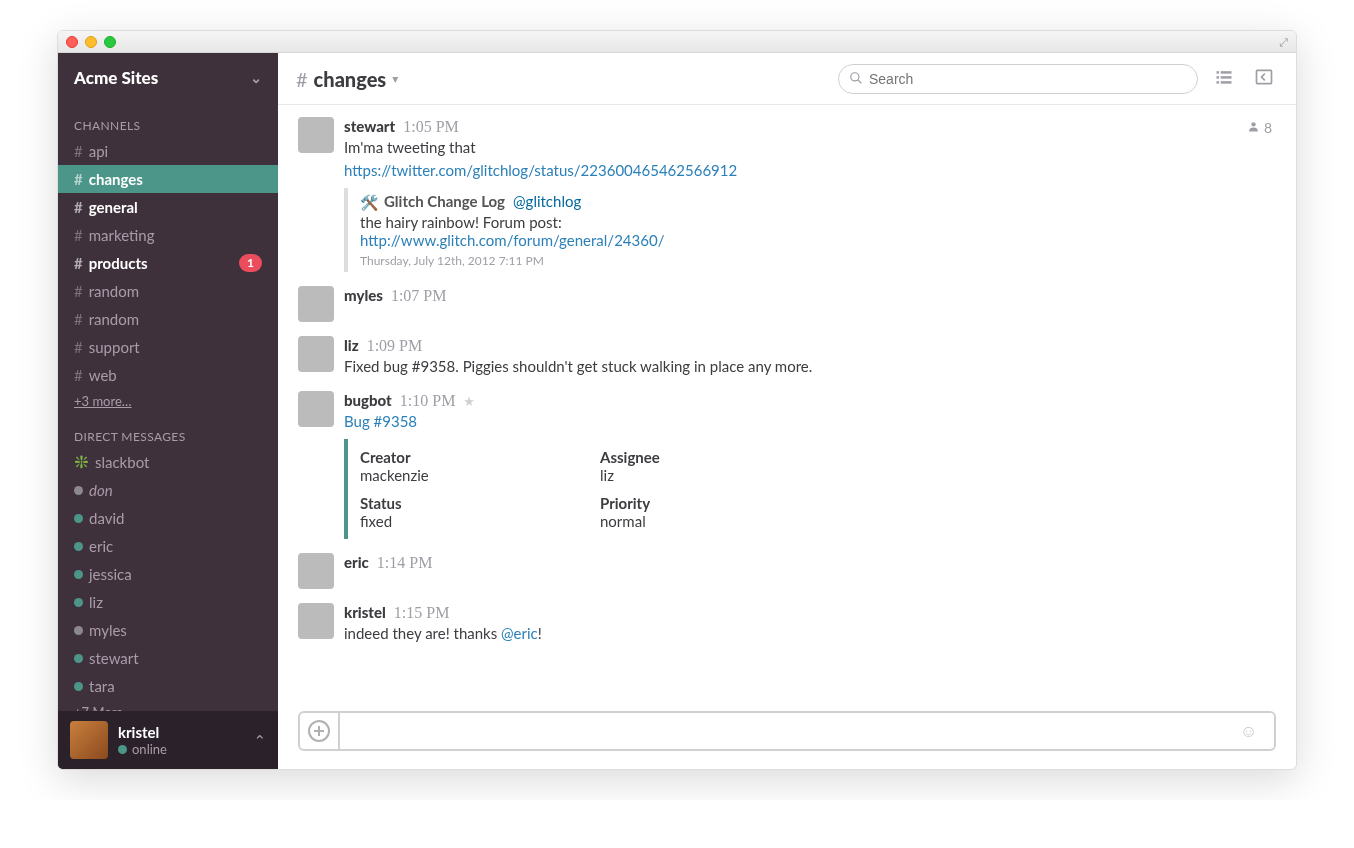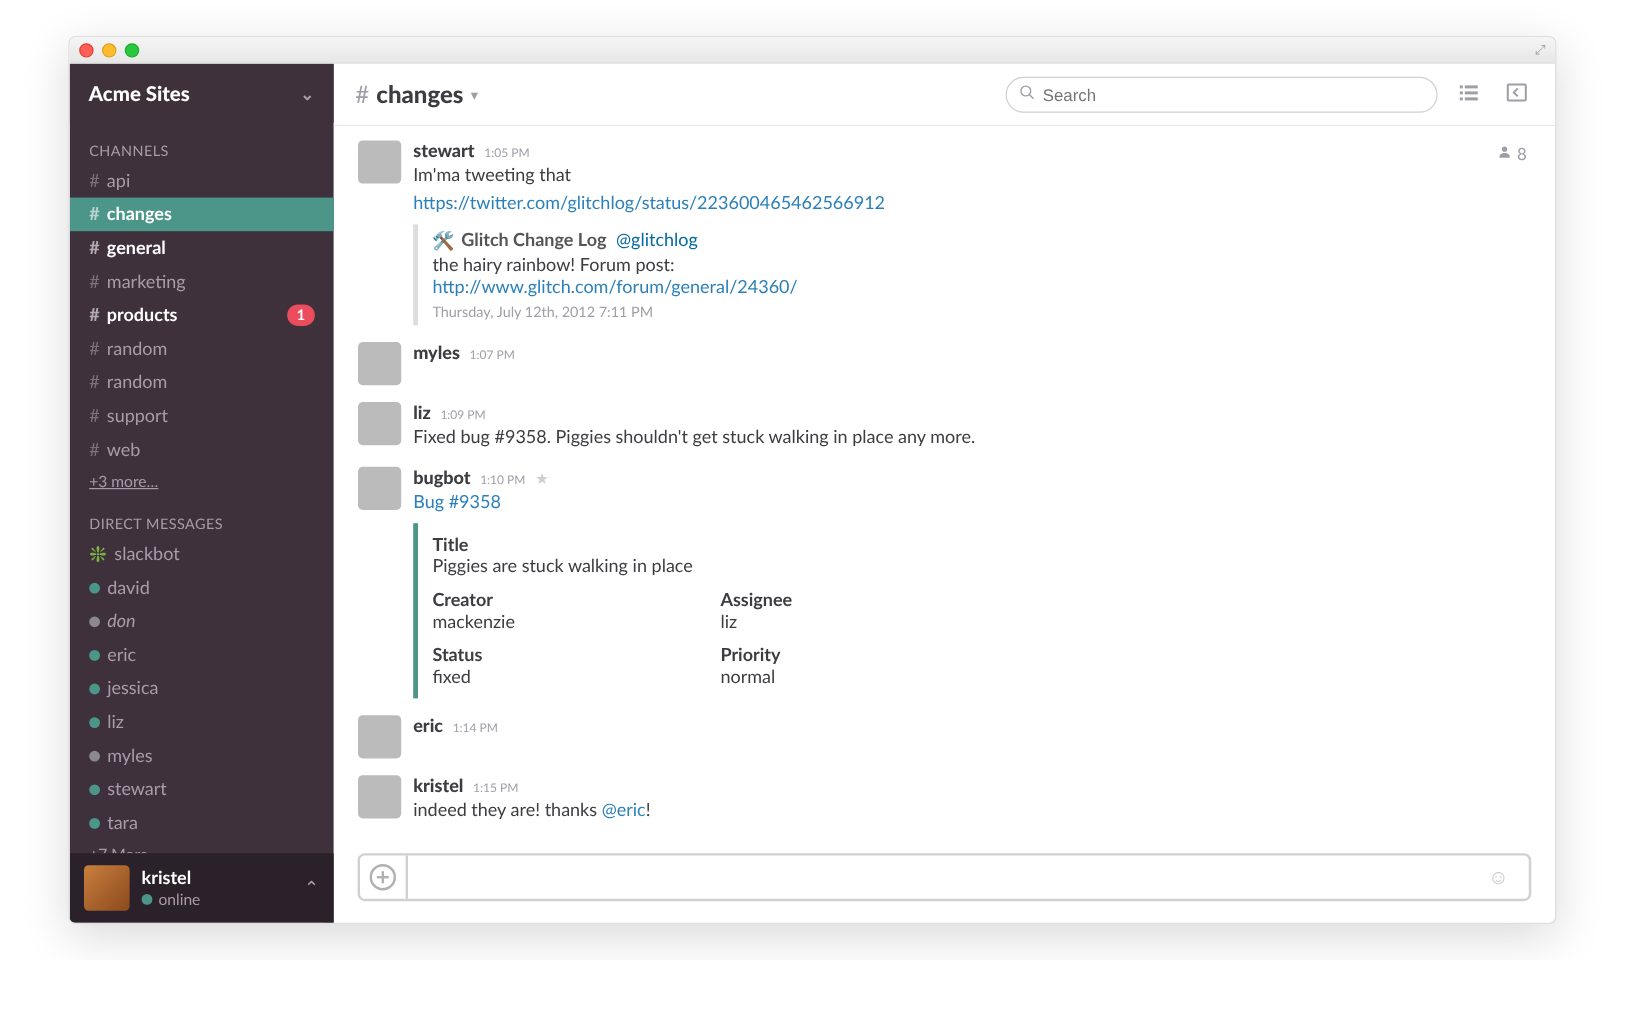--- a/index.html
+++ b/index.html
@@ -46,21 +46,21 @@
   .search input{ border:none; outline:none; flex:1; font-size:14px; background:transparent;}
   .hicon{color:#9e9ea6; font-size:18px; cursor:pointer; padding:4px;}
   .messages{ flex:1; overflow:auto; padding:8px 20px 8px 20px;}
   .meta-bar{position:relative;}
   .member-count{ position:absolute; right:4px; top:6px; color:#9e9ea6; font-size:14px; display:flex; gap:4px; align-items:center;}
   .msg{ display:flex; gap:10px; padding:4px 0 10px;}
   .msg .av{ width:36px;height:36px;border-radius:4px; background:#bbb; flex-shrink:0;}
   .msg .body{ flex:1; min-width:0;}
   .msg .hd{ display:flex; align-items:baseline; gap:8px;}
   .msg .sender{ font-weight:900; color:#3d3c40;}
-  .msg .ts{ color:#9e9ea6; font-size:10px;}
+  .msg .ts{ color:#9e9ea6; font-size:16px;font-family:Liberation Serif, serif;}
   .msg .text{ color:#3d3c40; line-height:1.45; margin-top:1px;}
   .msg a{ color:#2b80b9; text-decoration:none;}
   .mention{ background:#fff6d1; border-radius:2px;}
   .attach{ border-left:4px solid #ddd; padding:4px 0 4px 12px; margin-top:6px;}
   .attach .src{ display:flex; align-items:center; gap:8px; margin-bottom:3px;}
   .attach .src .ico{width:16px;height:16px;}
   .attach .src .name{font-weight:700;color:#555;}
   .attach .src .handle{color:#0369a1;}
   .attach .foot{ color:#9e9ea6; font-size:12px; margin-top:4px;}
   .bug-attach{ border-left:4px solid #4c9689; padding:4px 0 4px 12px; margin-top:6px;}
@@ -145,27 +145,27 @@
             </li>
           </ul>
         <div class="more-link">+3 more…</div>
 
         <div class="sb-section-title">DIRECT MESSAGES</div>
         <ul class="dm-list" id="dm-list">
             <li class="dm-item">
               <span style="font-size:12px">❇️</span>
               <span>slackbot</span>
             </li>
-            <li class="dm-item">
-              <span class="presence on"></span>
-              <span>david</span>
-            </li>
             <li class="dm-item away">
               <span class="presence "></span>
               <span>don</span>
+            </li>
+            <li class="dm-item">
+              <span class="presence on"></span>
+              <span>david</span>
             </li>
             <li class="dm-item">
               <span class="presence on"></span>
               <span>eric</span>
             </li>
             <li class="dm-item">
               <span class="presence on"></span>
               <span>jessica</span>
             </li>
             <li class="dm-item">
@@ -294,24 +294,20 @@
         <div class="msg">
           <div class="av av4"></div>
           <div class="body">
             <div class="hd">
                 <span class="sender">bugbot</span>
                 <span class="ts">1:10 PM</span>
                 <span class="star">★</span>
               </div>
             <div class="text"><a href="#">Bug #9358</a></div>
             <div class="bug-attach">
-              <div class="field">
-                <div class="lbl">Title</div>
-                <div>Piggies are stuck walking in place</div>
-              </div>
               <div class="row">
                 <div class="field">
                   <div class="lbl">Creator</div>
                   <div>mackenzie</div>
                 </div>
                 <div class="field">
                   <div class="lbl">Assignee</div>
                   <div>liz</div>
                 </div>
               </div>

